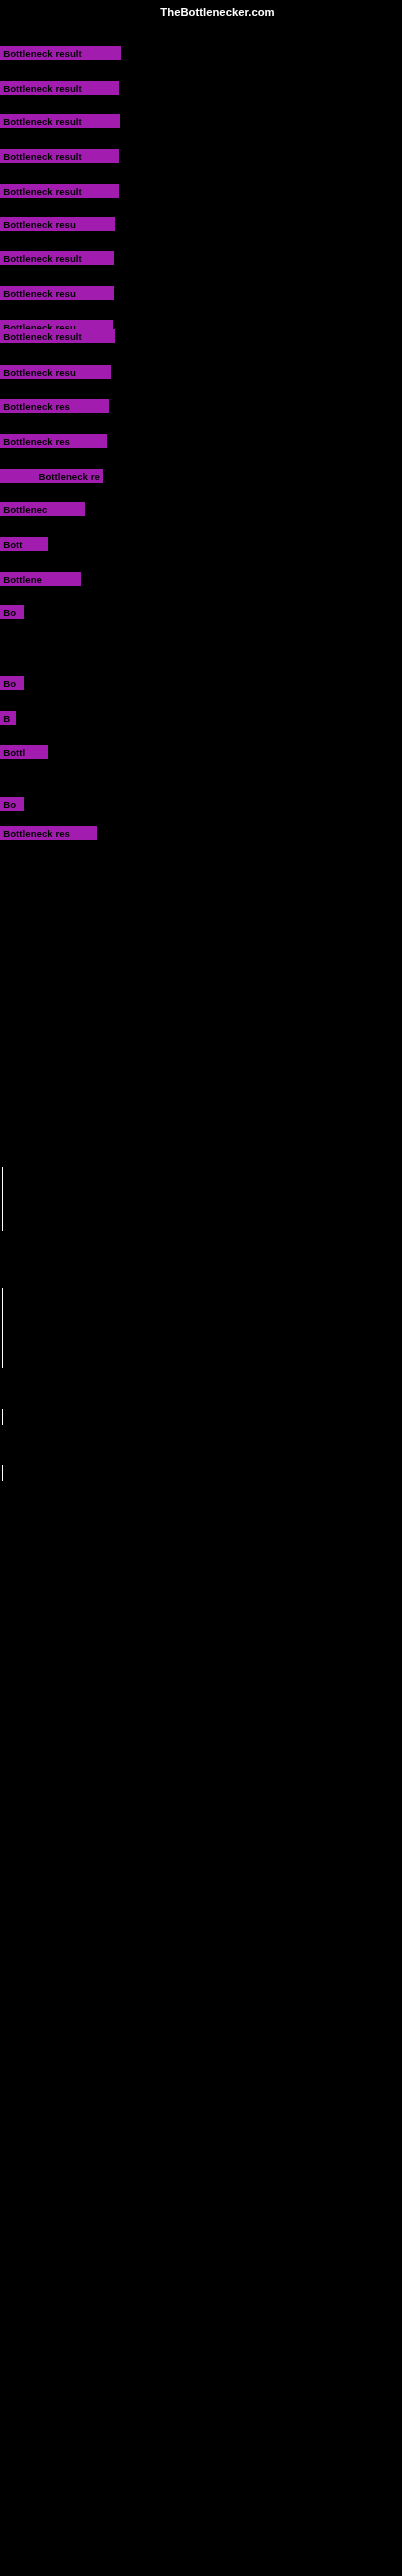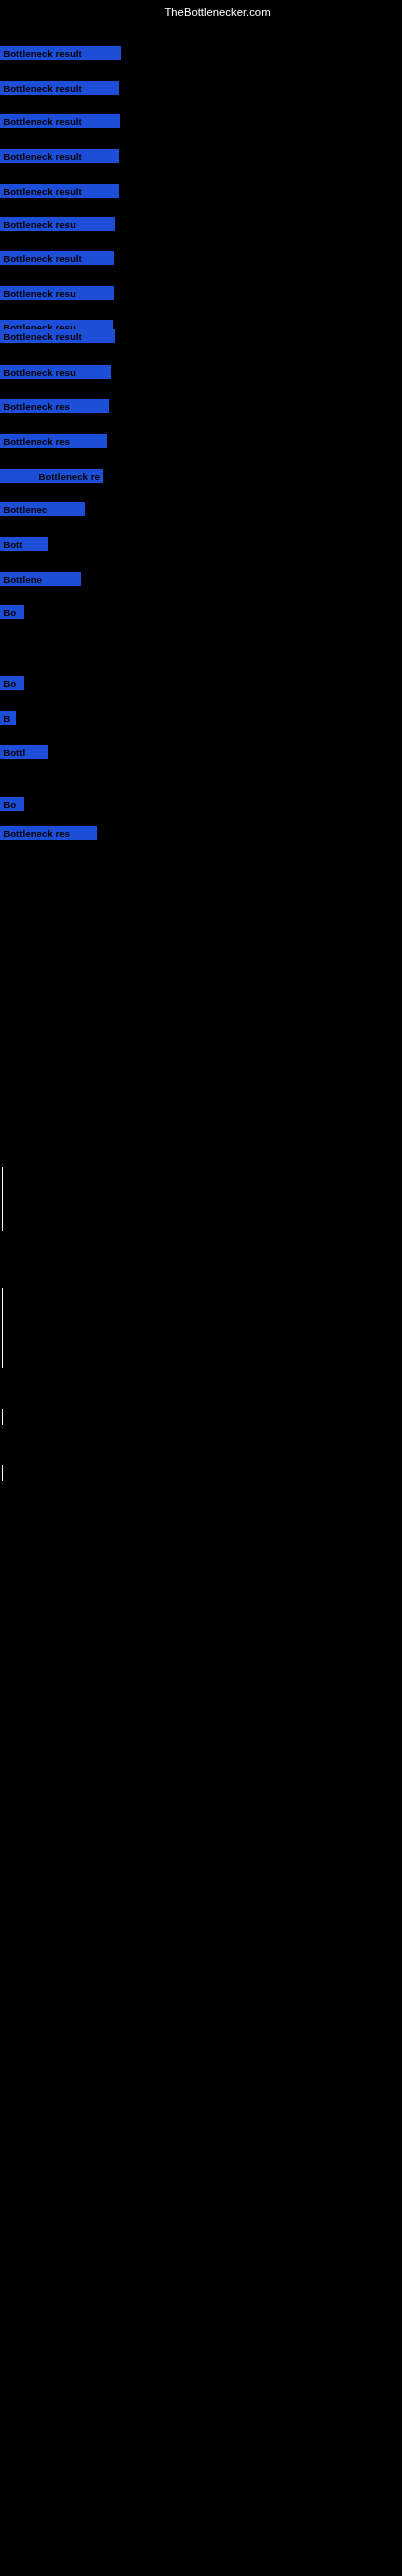--- a/index.html
+++ b/index.html
@@ -16,27 +16,27 @@
       overflow-x: hidden;
     }
     .site-title {
       position: absolute;
       top: 6.4px;
       left: 0;
       right: 0;
       text-align: center;
       color: #ffffff;
       font-size: 11.3px;
-      font-weight: normal;
+      font-weight: bold;
       padding-left: 32px;
     }
     .bottleneck-badge {
       position: absolute;
       left: 0;
-      background-color: #1d4ed8;
+      background-color: #a21caf;
       color: #000000;
       font-size: 9.7px;
       font-weight: bold;
       padding: 1.6px 3.2px;
       white-space: nowrap;
       overflow: hidden;
       display: inline-block;
     }
     .vertical-line {
       position: absolute;

